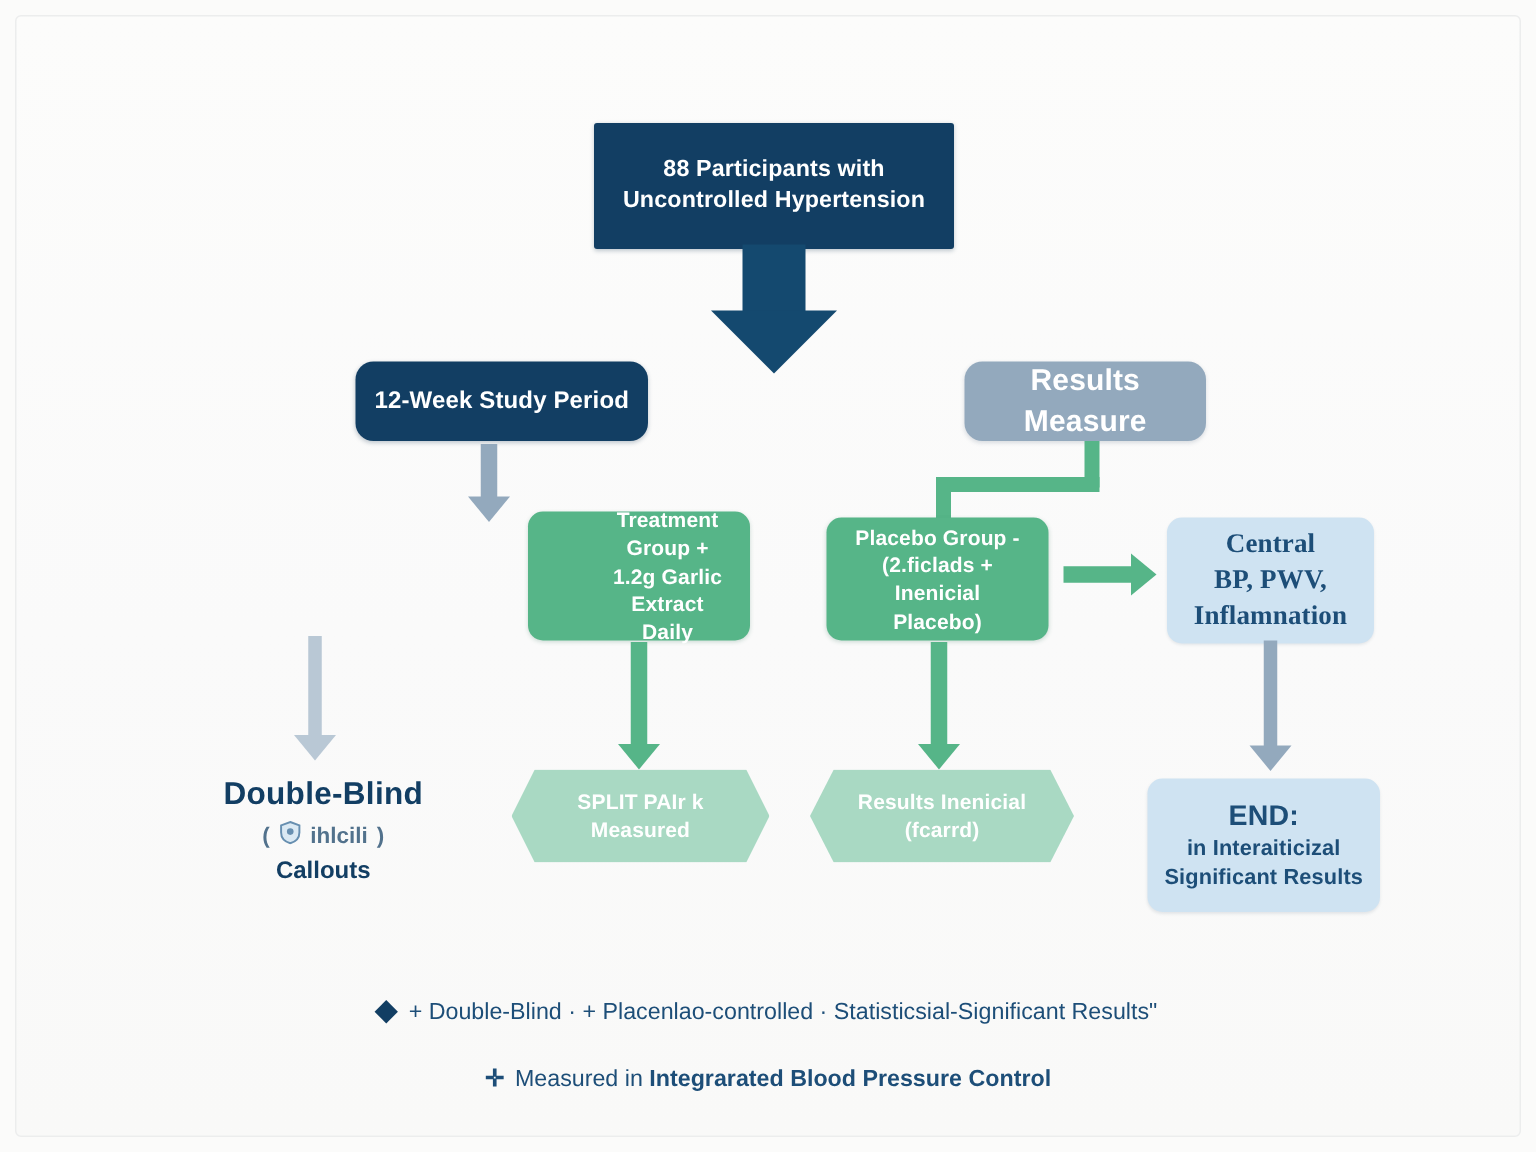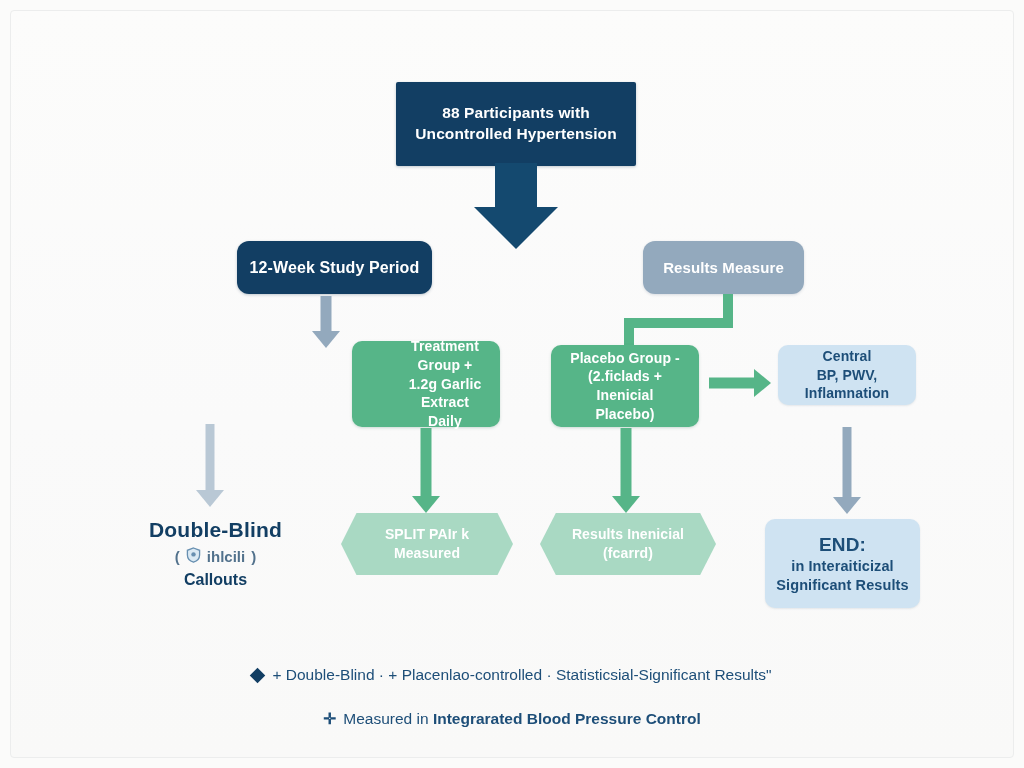--- a/index.html
+++ b/index.html
@@ -180,21 +180,21 @@
     <div class="shaft"></div>
     <div class="head"></div>
   </div>
 
   <div class="node v-navy v-navy-rd" style="left:237px; top:241px; width:195px; height:53px; font-size:16px;">
     <div class="lines">
       <span class="l">12-Week Study Period</span>
     </div>
   </div>
 
-  <div class="node v-slate" style="left:643px; top:241px; width:161px; height:53px; font-size:15px;">
+  <div class="node v-slate" style="left:643px; top:241px; width:161px; height:53px; font-size:20px;">
     <div class="lines">
       <span class="l">Results Measure</span>
     </div>
   </div>
 
   <div class="arrow down-arrow c-slate" style="left:312px; top:296px; width:28px; height:52px;">
     <div class="shaft" style="height:36px;"></div>
     <div class="head" style="top:35px;"></div>
   </div>
 
@@ -219,21 +219,21 @@
       <span class="l">(2.ficlads + Inenicial</span>
       <span class="l">Placebo)</span>
     </div>
   </div>
 
   <div class="arrow right-arrow c-green" style="left:709px; top:368px; width:62px; height:30px;">
     <div class="shaft" style="width:46px;"></div>
     <div class="head" style="left:45px;"></div>
   </div>
 
-  <div class="node v-lightblue" style="left:778px; top:345px; width:138px; height:60px; font-size:14px;">
+  <div class="node v-lightblue" style="left:778px; top:345px; width:138px; height:84px; font-size:18px;font-family:Liberation Serif, serif;">
     <div class="lines">
       <span class="l">Central</span>
       <span class="l">BP, PWV,</span>
       <span class="l">Inflamnation</span>
     </div>
   </div>
 
   <div class="arrow down-arrow c-grey" style="left:196px; top:424px; width:28px; height:88px;">
     <div class="shaft" style="width:9px; height:68px;"></div>
     <div class="head" style="top:66px;"></div>

